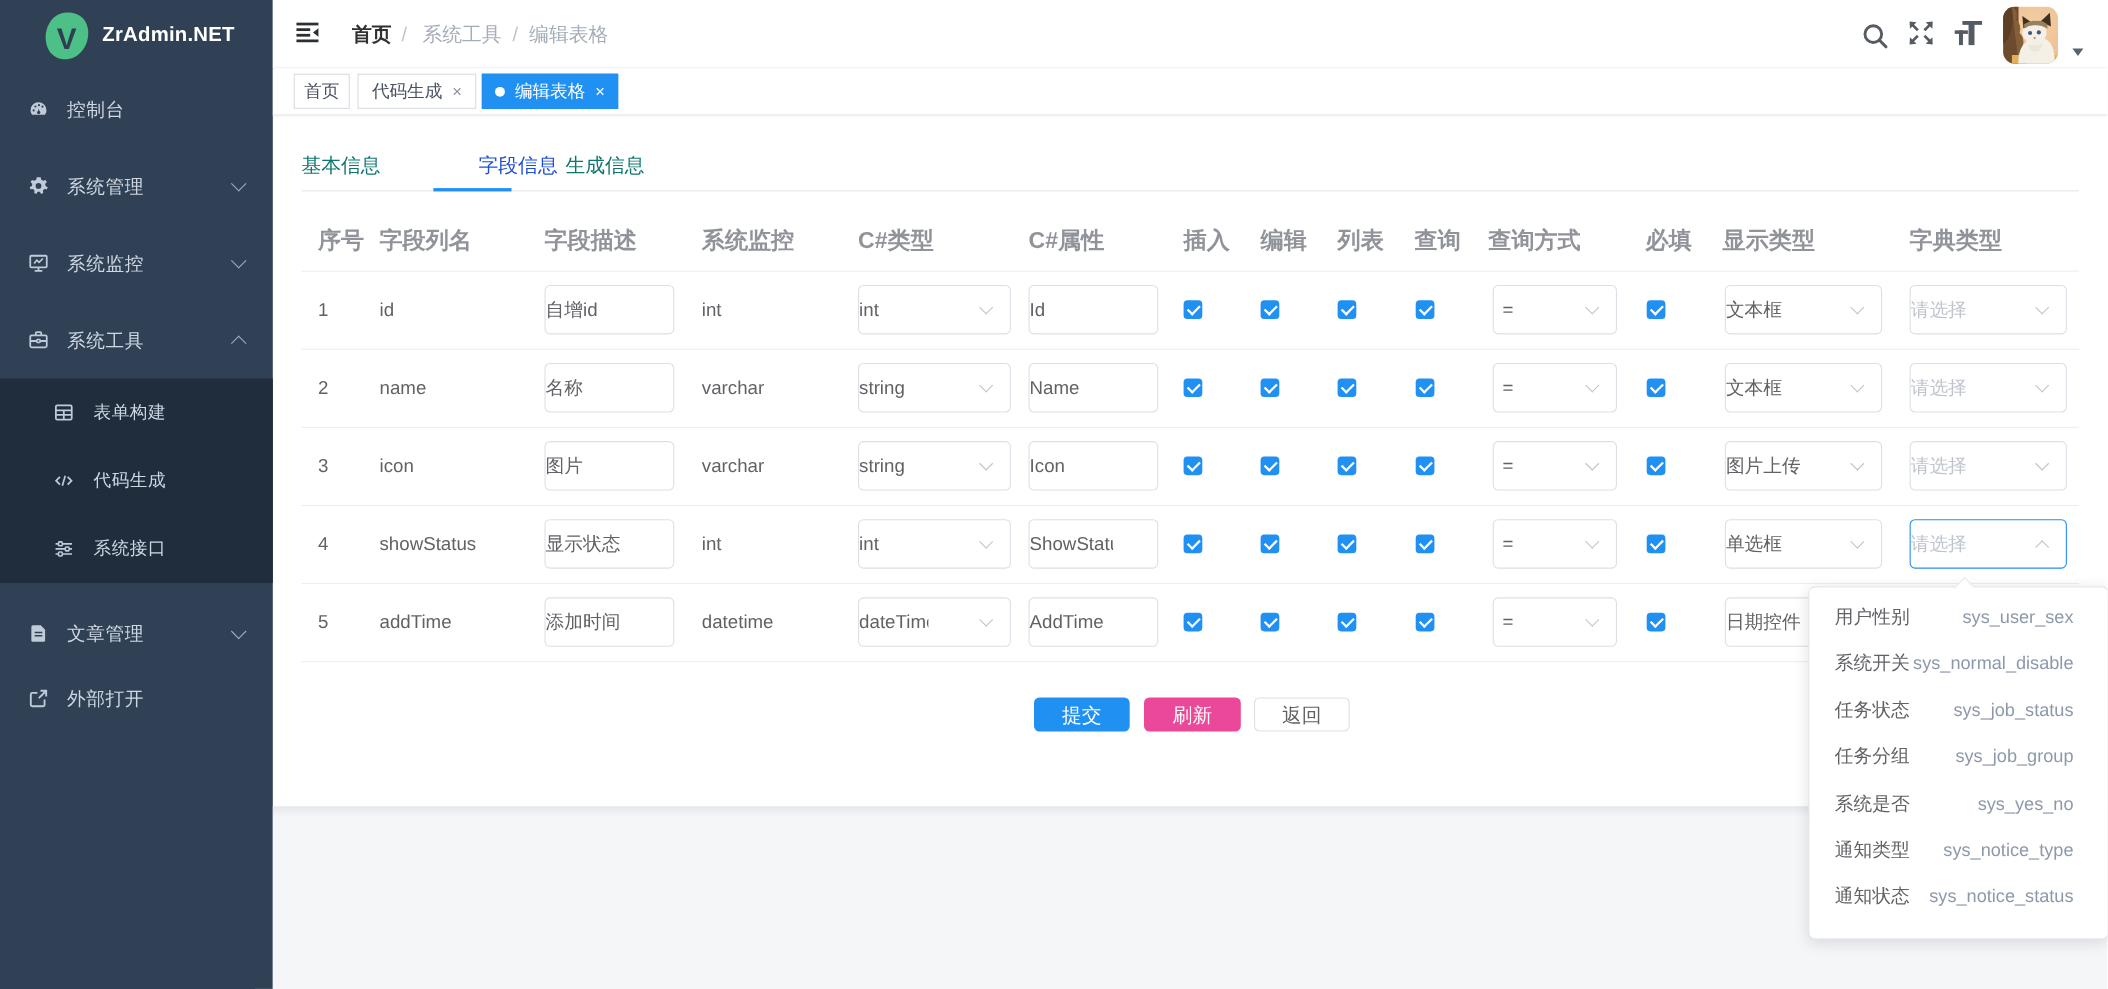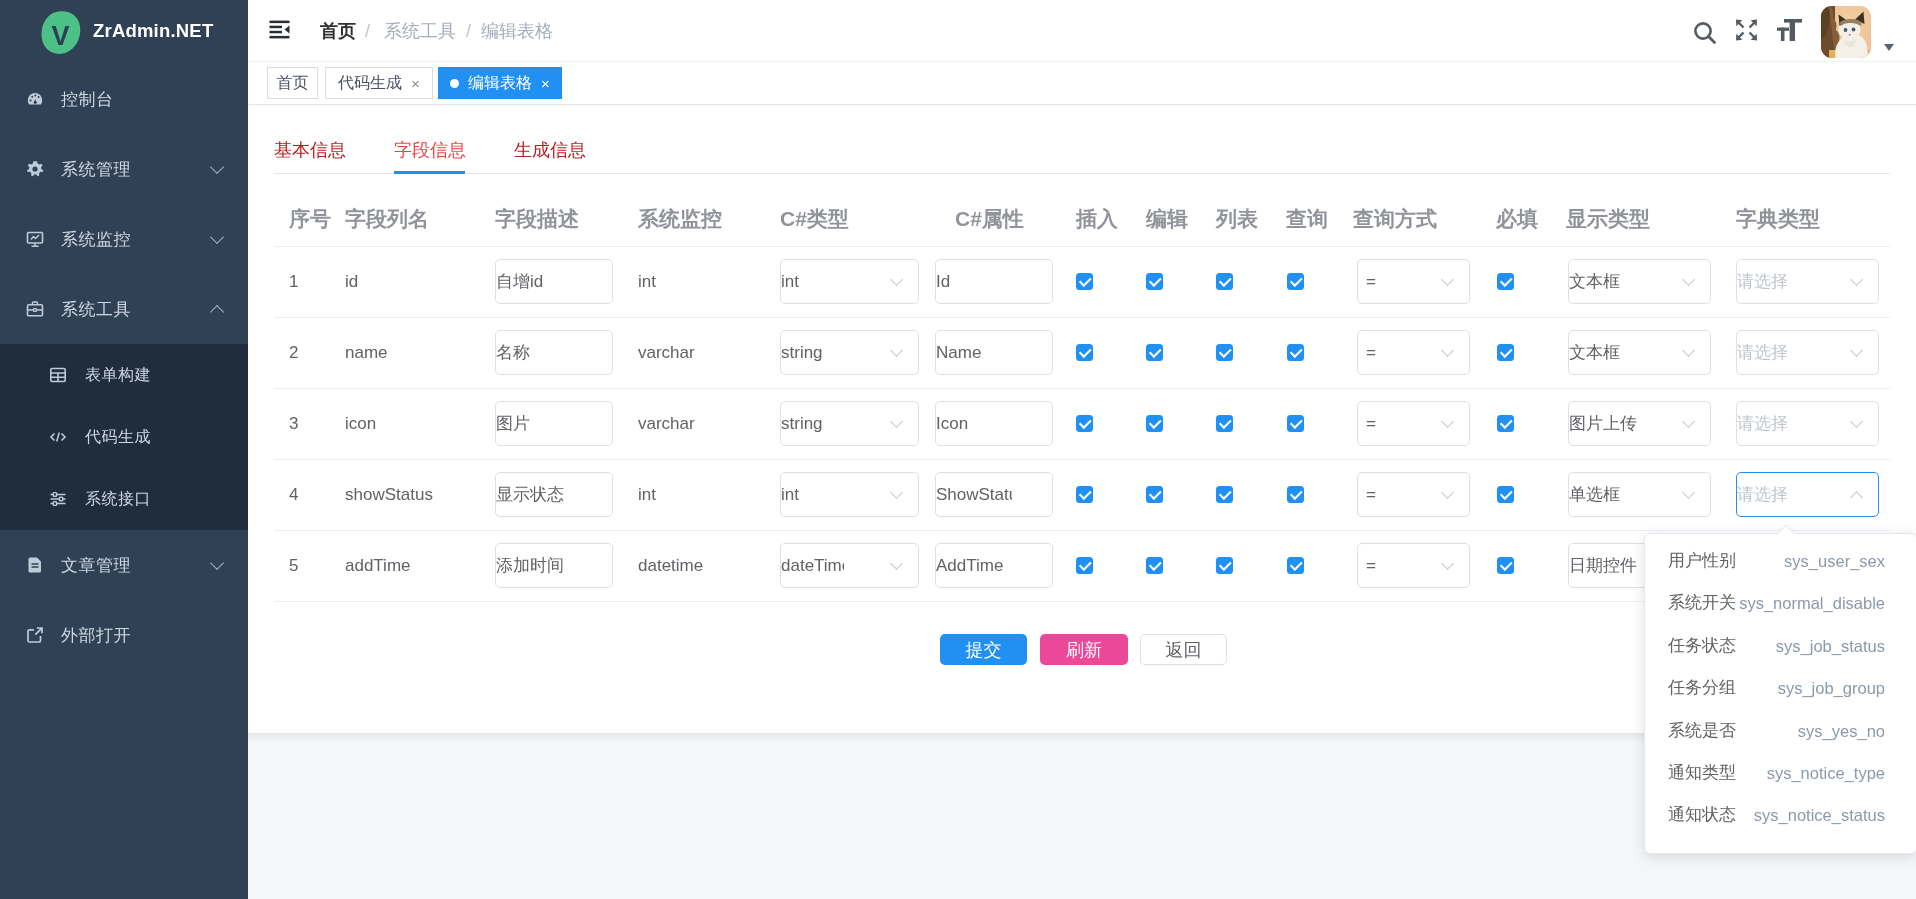--- a/index.html
+++ b/index.html
@@ -27,22 +27,22 @@
 .tagsbar{position:absolute;left:248px;top:63px;width:1668px;height:42px;background:#fff;
  border-bottom:1px solid #e2e6ea;box-shadow:0 1px 3px 0 rgba(0,0,0,0.04);}
 .tag{position:absolute;top:67px;height:32px;display:inline-flex;align-items:center;
  justify-content:center;font-size:16px;color:#495060;background:#fff;
  border:1px solid #d8dce5;}
 .tag .x{font-size:15px;color:#8a919c;margin-left:9px;}
 .tag.on{background:#2190f3;border-color:#2190f3;color:#fff;}
 .tag.on .x{color:#fff;}
 .dot{width:9px;height:9px;border-radius:50%;background:#fff;margin-right:9px;}
 
-.tab{position:absolute;top:130px;height:46px;line-height:40px;font-size:18px;color:#b91c1c;}
-.tab.on{color:#ef4444;}
+.tab{position:absolute;top:130px;height:46px;line-height:40px;font-size:18px;color:#0f766e;}
+.tab.on{color:#1d4ed8;margin-left:41px;}
 
 .th{position:absolute;top:196px;height:46px;line-height:46px;font-size:21px;
  font-weight:bold;color:#909399;white-space:nowrap;}
 .hline{position:absolute;left:274px;width:1616px;height:1px;background:#ebeef5;}
 .ct{position:absolute;height:71px;line-height:71px;font-size:17px;color:#606266;
  white-space:nowrap;}
 .inp,.sel{position:absolute;height:45px;background:#fff;border:1px solid #dcdfe6;
  border-radius:5px;font-size:17px;color:#606266;line-height:43px;padding-left:0;
  white-space:nowrap;}
 .sel .ar{position:absolute;right:17px;top:50%;width:9px;height:9px;border:solid #c0c4cc;
@@ -135,21 +135,21 @@
       </div>
 <div class="mitem" style="top:468px;height:62px;z-index:2;">
         <svg class="sicon" viewBox="0 0 18 18">
           <path d="M1.5 4.4 L16.5 4.4 M1.5 9 L16.5 9 M1.5 13.6 L16.5 13.6" stroke="#bfcbd9" stroke-width="1.5"></path>
           <rect x="4.2" y="2.6" width="3.4" height="3.6" rx="0.8" fill="#1f2d3d" stroke="#bfcbd9" stroke-width="1.4"></rect>
           <rect x="10.4" y="7.2" width="3.4" height="3.6" rx="0.8" fill="#1f2d3d" stroke="#bfcbd9" stroke-width="1.4"></rect>
           <rect x="4.2" y="11.8" width="3.4" height="3.6" rx="0.8" fill="#1f2d3d" stroke="#bfcbd9" stroke-width="1.4"></rect>
         </svg>
         <div class="stxt">系统接口</div>
       </div>
-<div class="mitem" style="top:530px;">
+<div class="mitem" style="top:541px;">
         <svg class="micon" viewBox="0 0 18 18">
           <path d="M4 1.5 h7 l4 4 V15 a1.5 1.5 0 0 1 -1.5 1.5 h-9.5 A1.5 1.5 0 0 1 2.5 15 V3 A1.5 1.5 0 0 1 4 1.5 Z" fill="#bfcbd9"></path>
           <path d="M5.5 8 L12.5 8 M5.5 11 L12.5 11" stroke="#304156" stroke-width="1.4"></path>
         </svg>
         <div class="mtxt">文章管理</div>
 <i class="chev down"></i>
 </div>
 <div class="mitem" style="top:600px;">
         <svg class="micon" viewBox="0 0 18 18">
           <path d="M14.5 10 V14.6 a1.4 1.4 0 0 1 -1.4 1.4 H3.4 A1.4 1.4 0 0 1 2 14.6 V5.3 A1.4 1.4 0 0 1 3.4 3.9 H8" fill="none" stroke="#bfcbd9" stroke-width="1.7"></path>
@@ -232,21 +232,21 @@
 <div class="tab" style="left:274px;">基本信息</div>
 <div class="tab on" style="left:394px;">字段信息</div>
 <div class="tab" style="left:514px;">生成信息</div>
 <div class="abs" style="left:394px;top:171px;width:71px;height:2.8px;background:#2190f3;z-index:2;"></div>
 <div class="hline" style="top:173px;background:#e4e7ed;"></div>
 <div class="th" style="left:289px;">序号</div>
 <div class="th" style="left:345px;">字段列名</div>
 <div class="th" style="left:495px;">字段描述</div>
 <div class="th" style="left:638px;">系统监控</div>
 <div class="th" style="left:780px;">C#类型</div>
-<div class="th" style="left:935px;margin-left:20px;">C#属性</div>
+<div class="th" style="left:935px;">C#属性</div>
 <div class="th" style="left:1076px;">插入</div>
 <div class="th" style="left:1146px;">编辑</div>
 <div class="th" style="left:1216px;">列表</div>
 <div class="th" style="left:1286px;">查询</div>
 <div class="th" style="left:1353px;">查询方式</div>
 <div class="th" style="left:1496px;">必填</div>
 <div class="th" style="left:1566px;">显示类型</div>
 <div class="th" style="left:1736px;">字典类型</div>
 <div class="hline" style="top:246px;"></div>
 <div class="ct" style="left:289px;top:246px;">1</div>

